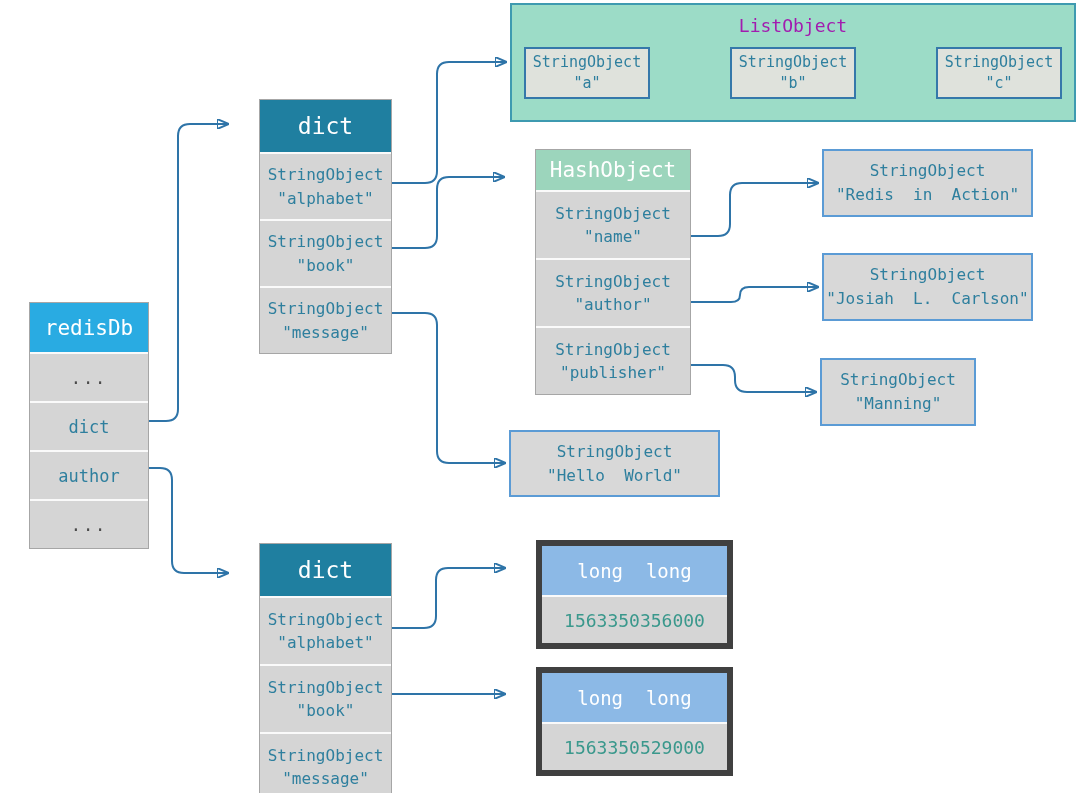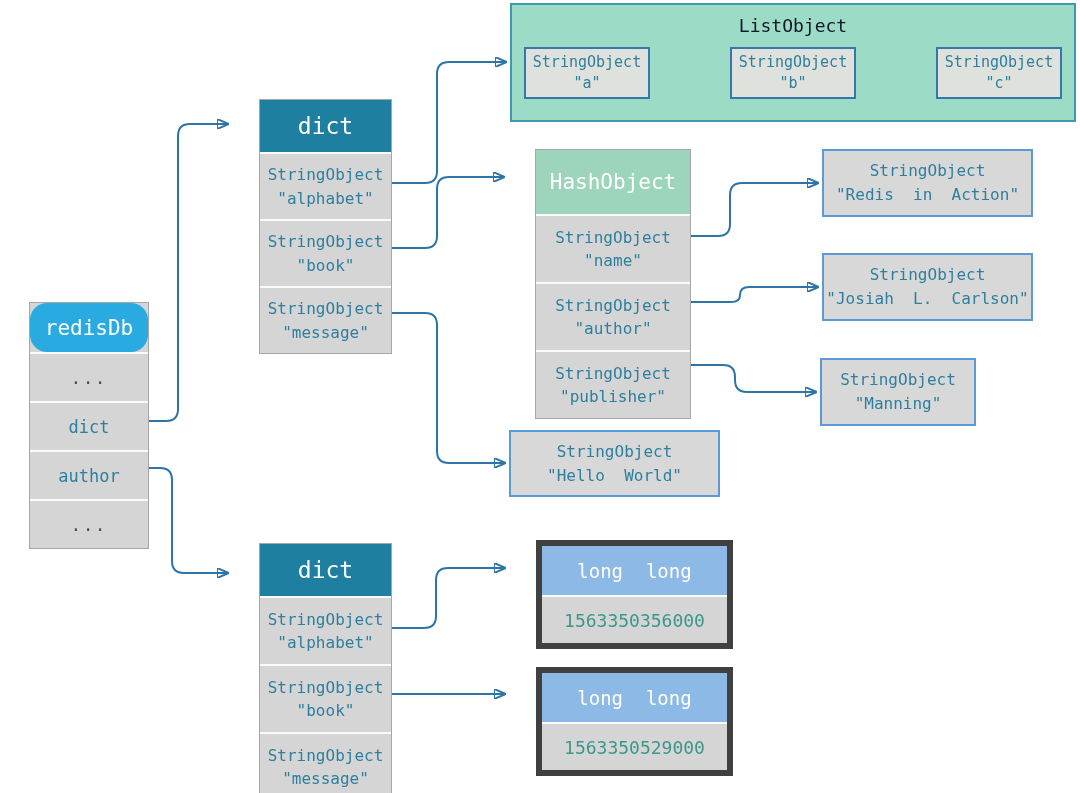--- a/index.html
+++ b/index.html
@@ -11,46 +11,46 @@
   svg.links path{fill:none;stroke:#2e74a8;stroke-width:2;}
 
   .node{position:absolute;box-sizing:border-box;background:#d5d5d5;border:1px solid #a6a6a6;margin-left:27px;}
   .hdr{display:flex;align-items:center;justify-content:center;color:#ffffff;white-space:pre;}
   .row{display:flex;flex-direction:column;align-items:center;justify-content:center;
        background:#d5d5d5;border-top:2px solid #fafafa;color:#2e7f9e;white-space:pre;}
   .row .t,.row .v{line-height:1.45;}
 
   
   .redisdb{left:2px;top:302px;width:120px;}
-  .redisdb .hdr{height:49px;background:#29abe2;font-size:21px;border-radius:17px;}
+  .redisdb .hdr{height:49px;background:#29abe2;font-size:21px;}
   .redisdb .row{height:47px;font-size:17px;}
   .redisdb .row.dots{color:#4a4a4a;letter-spacing:2px;}
 
   
   .dictnode{width:133px;}
   .dict-top{left:232px;top:99px;}
   .dict-bottom{left:232px;top:543px;}
   .dictnode .hdr{height:52px;background:#1f7fa0;font-size:23px;}
   .dict-top .row{height:65px;font-size:16px;}
   .dict-bottom .row{height:66px;font-size:16px;}
 
   
   .listobject{left:510px;top:3px;width:566px;height:119px;background:#9cdcc7;
               border:2px solid #3e9ab0;box-sizing:border-box;position:absolute;}
   .listobject .title{position:absolute;left:0;right:0;top:10px;text-align:center;
-              color:#0f172a;font-size:18px;white-space:pre;}
+              color:#a21caf;font-size:18px;white-space:pre;}
   .listitem{position:absolute;top:42px;width:126px;height:52px;box-sizing:border-box;
               background:#dfe2dc;border:2px solid #3578aa;display:flex;flex-direction:column;
               align-items:center;justify-content:center;color:#2e7f9e;font-size:15px;white-space:pre;}
   .listitem .t,.listitem .v{line-height:1.4;}
   .li-a{left:12px;} .li-b{left:218px;} .li-c{left:424px;}
 
   
   .hashobject{left:508px;top:149px;width:156px;}
-  .hashobject .hdr{height:64px;background:#9cd5bc;font-size:21px;}
+  .hashobject .hdr{height:40px;background:#9cd5bc;font-size:21px;}
   .hashobject .row{height:66px;font-size:16px;}
 
   
   .strbox{position:absolute;box-sizing:border-box;background:#d8d8d8;border:2px solid #5b9bd5;
           display:flex;flex-direction:column;align-items:center;justify-content:center;
           color:#2e7f9e;font-size:16px;white-space:pre;}
   .strbox .t,.strbox .v{line-height:1.5;}
   .str-redis{left:822px;top:149px;width:211px;height:68px;}
   .str-josiah{left:822px;top:253px;width:211px;height:68px;}
   .str-manning{left:820px;top:358px;width:156px;height:68px;}

